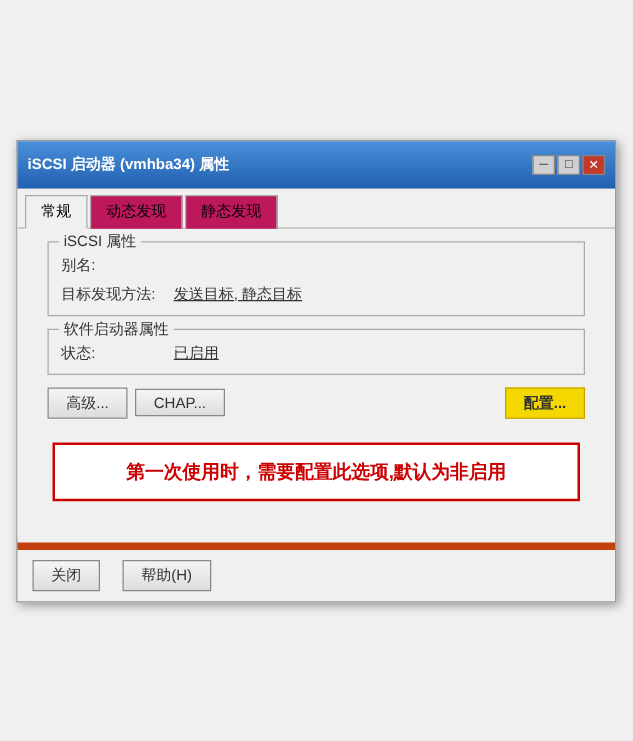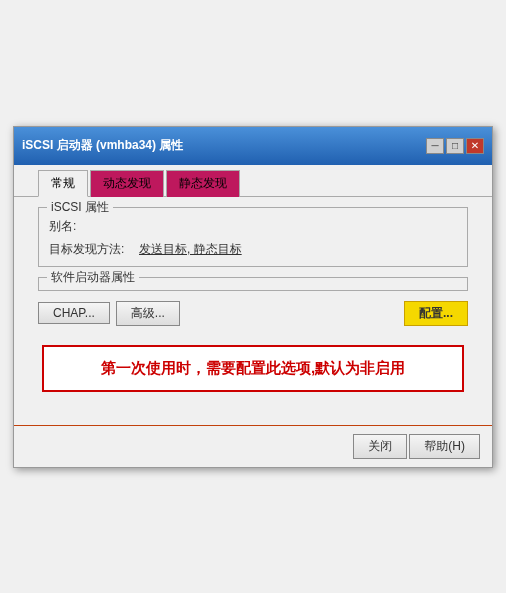--- a/index.html
+++ b/index.html
@@ -50,21 +50,21 @@
     }
     .title-btn.close {
       background: #c0392b;
       color: white;
     }
     .tab-bar {
       background: #f0f0f0;
       border-bottom: 1px solid #aaa;
       display: flex;
       padding-top: 4px;
-      padding-left: 24px;
+      padding-left: 6px;
       gap: 0;
     }
     .tab {
       padding: 4px 12px;
       border: 1px solid #aaa;
       border-bottom: none;
       background: #be185d;
       cursor: pointer;
       margin-right: 2px;
       font-size: 12px;
@@ -143,24 +143,24 @@
       margin: 19px 4px;
       text-align: center;
     }
     .notice-text {
       color: #cc0000;
       font-size: 15px;
       font-weight: bold;
     }
     .bottom-bar {
       display: flex;
-      justify-content: flex-end;
+      justify-content: flex-start;
       padding: 8px 12px;
-      gap: 2px;
-      border-top: 1px solid #c2410c;
+      gap: 18px;
+      border-top: 6px solid #c2410c;
       margin-top: 4px;
     }
   </style>
 </head>
 <body>
 
 <div class="window">
 
   <div class="title-bar">
     <span class="title-bar-text">iSCSI 启动器 (vmhba34) 属性</span>
@@ -186,25 +186,29 @@
         <span class="prop-value black"></span>
       </div>
       <div class="prop-row">
         <span class="prop-label">目标发现方法:</span>
         <span class="prop-value black">发送目标, 静态目标</span>
       </div>
     </div>
 
     <div class="group-box">
       <span class="group-label">软件启动器属性</span>
+      <div class="prop-row">
+        <span class="prop-label">状态:</span>
+        <span class="prop-value black">已启用</span>
+      </div>
     </div>
 
     <div class="button-row">
+      <button class="btn">高级...</button>
       <button class="btn">CHAP...</button>
-      <button class="btn">高级...</button>
       <button class="btn yellow">配置...</button>
     </div>
 
     <div class="notice-box">
       <span class="notice-text">第一次使用时，需要配置此选项,默认为非启用</span>
     </div>
 
   </div>
 
   <div class="bottom-bar">

